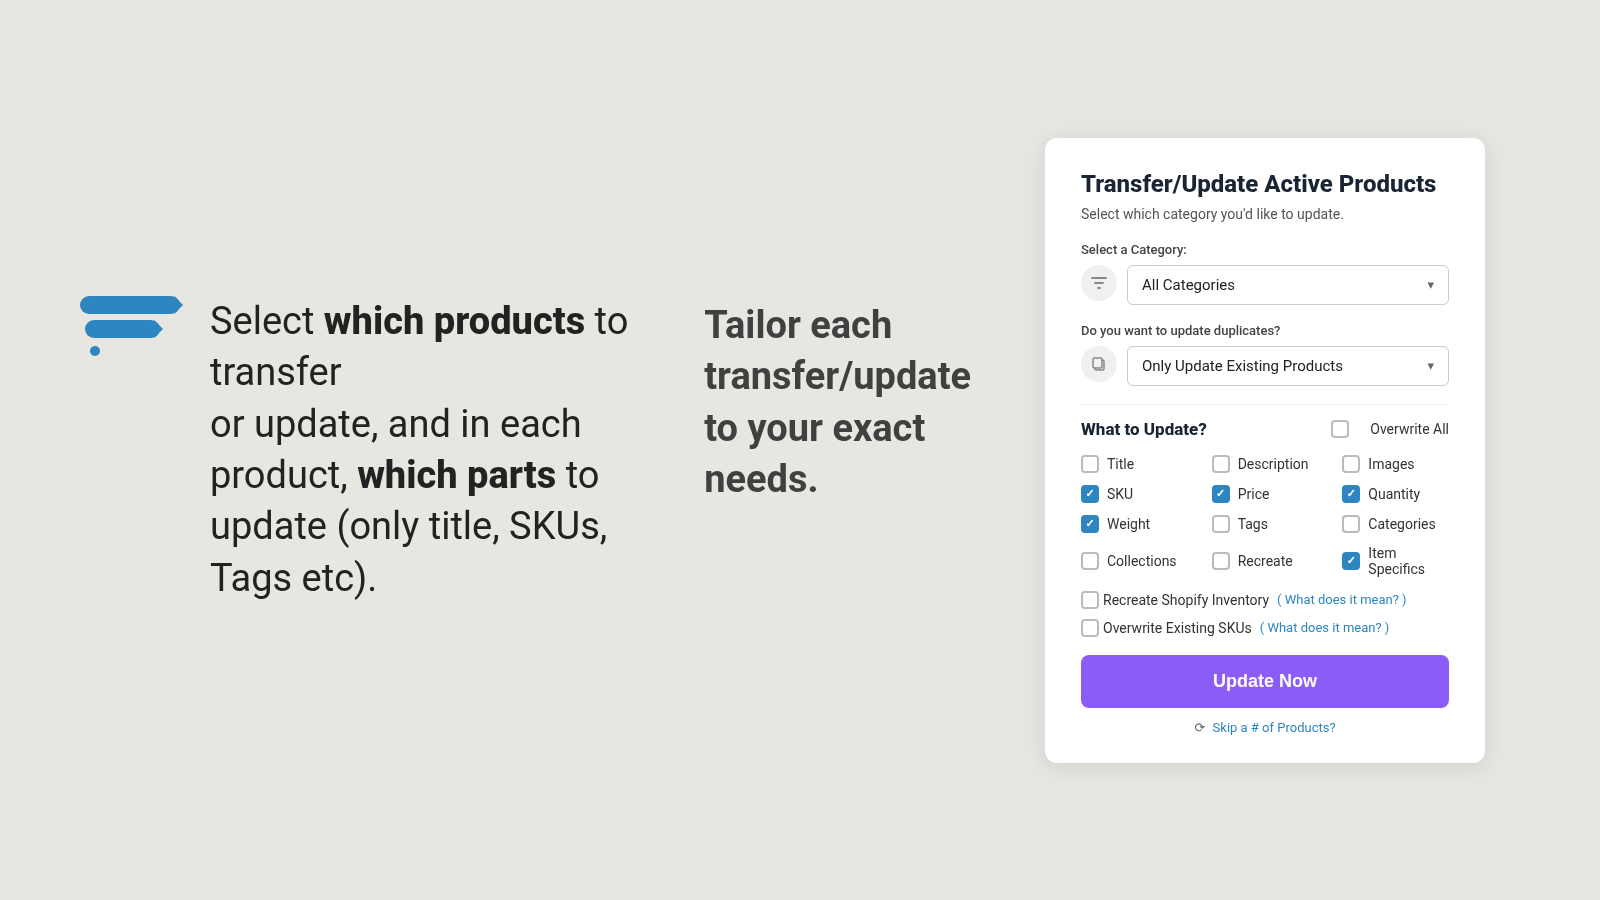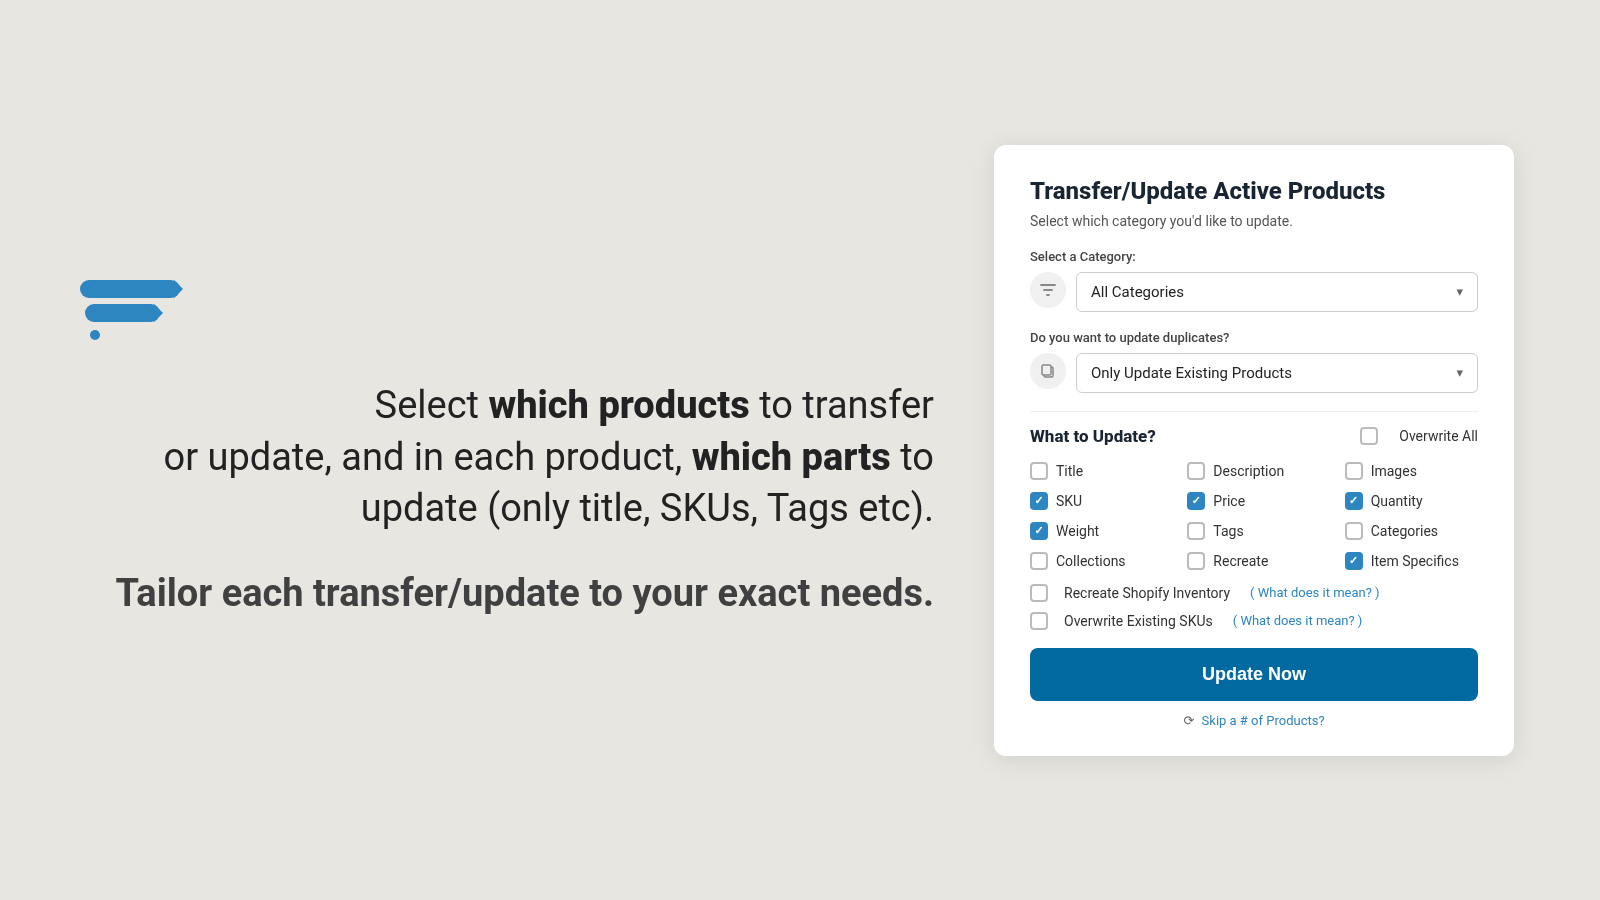--- a/index.html
+++ b/index.html
@@ -9,23 +9,22 @@
       background-color: #e8e6e1;
       font-family: -apple-system, BlinkMacSystemFont, 'Segoe UI', Roboto, sans-serif;
       display: flex;
       align-items: center;
       overflow: hidden;
     }
     .left-panel {
       flex: 1;
       padding: 80px 60px 80px 80px;
       display: flex;
-      flex-direction: column;
+      flex-direction: row;
       gap: 30px;
-      text-align: right;
     }
     .logo-icon {
       display: flex;
       flex-direction: column;
       gap: 6px;
       margin-bottom: 10px;
     }
     .logo-arrow-1 {
       width: 100px;
       height: 18px;
@@ -77,22 +76,22 @@
       font-weight: 800;
     }
     .sub-text {
       font-size: 38px;
       color: #404040;
       line-height: 1.35;
       font-weight: 700;
       margin-top: 4px;
     }
     .right-panel {
-      width: 520px;
-      margin-right: 86px;
+      width: 440px;
+      margin-right: 115px;
     }
     .card {
       background: #fff;
       border-radius: 12px;
       padding: 32px 36px 28px 36px;
       box-shadow: 0 4px 24px rgba(0,0,0,0.10);
     }
     .card-title {
       font-size: 24px;
       font-weight: 800;
@@ -195,34 +194,34 @@
       color: #fff;
       font-size: 11px;
       font-weight: bold;
     }
     .extra-options {
       margin-bottom: 18px;
     }
     .extra-option {
       display: flex;
       align-items: center;
-      gap: 16px;
+      gap: 4px;
       font-size: 14px;
       color: #333;
       margin-bottom: 10px;
     }
     .extra-option a {
       color: #2e86c1;
       text-decoration: none;
       font-size: 13px;
       margin-left: 4px;
     }
     .update-btn {
       width: 100%;
-      background: #0369a1;
+      background: #8b5cf6;
       color: #fff;
       border: none;
       border-radius: 8px;
       padding: 16px;
       font-size: 18px;
       font-weight: 600;
       cursor: pointer;
       margin-bottom: 12px;
     }
     .skip-row {

